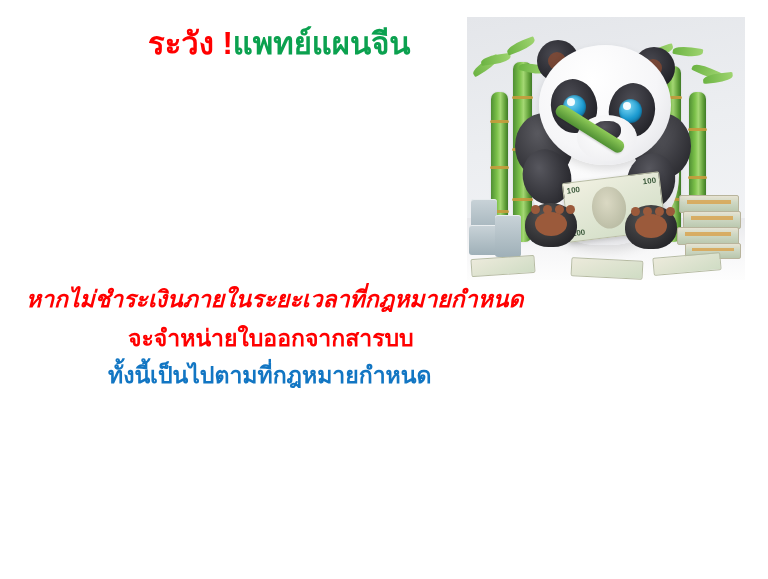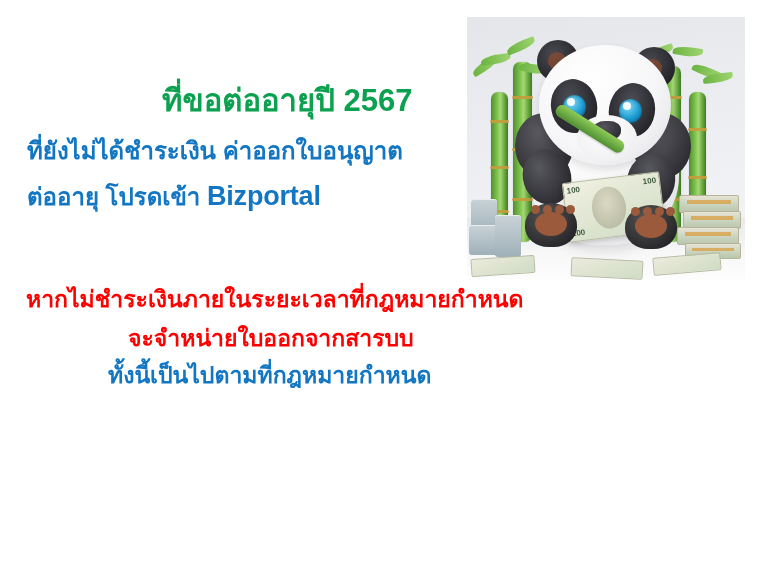--- a/index.html
+++ b/index.html
@@ -304,32 +304,29 @@
     background: linear-gradient(160deg,#eceadb,#cfdcc4);
     border: 1px solid #b6bba2;
     border-radius: 2px;
   }
 </style>
 </head>
 <body>
 
 <div id="slide">
 
-
-  <div class="txt title-line c-green" style="left:162px; top:85px;">ที่ขอต่ออายุปี 2567</div>
-
-  <div class="txt body-line c-blue" style="left:27px; top:139px;">ที่ยังไม่ได้ชำระเงิน ค่าออกใบอนุญาต</div>
-
-  <div class="txt body-line" style="left:27px; top:183px;">
-    <span class="c-blue">ต่ออายุ โปรดเข้า</span>
-    <span class="biz">Bizportal</span>
+  <div class="txt title-line" style="left:148px; top:28px;">
+    <span class="c-red">ระวัง !</span><span class="c-green">แพทย์แผนจีน</span>
   </div>
 
 
-  <div class="txt small-line c-red" style="left:26px; top:288px;">หากไม่ชำระเงินภายในระยะเวลาที่กฎหมายกำหนด</div>
+
+
+
+  <div class="txt small-line c-red" style="left:26px; top:288px;font-style:italic;">หากไม่ชำระเงินภายในระยะเวลาที่กฎหมายกำหนด</div>
 
   <div class="txt small-line c-red" style="left:128px; top:327px;">จะจำหน่ายใบออกจากสารบบ</div>
 
   <div class="txt small-line c-blue" style="left:108px; top:364px;">ทั้งนี้เป็นไปตามที่กฎหมายกำหนด</div>
 
 
   <div id="panda-image">
     <div class="scene">
 
       <div class="ground"></div>

